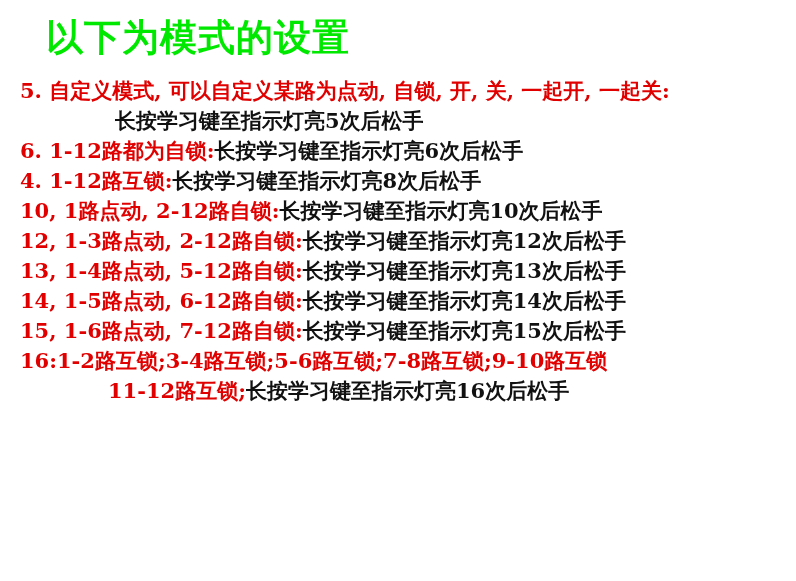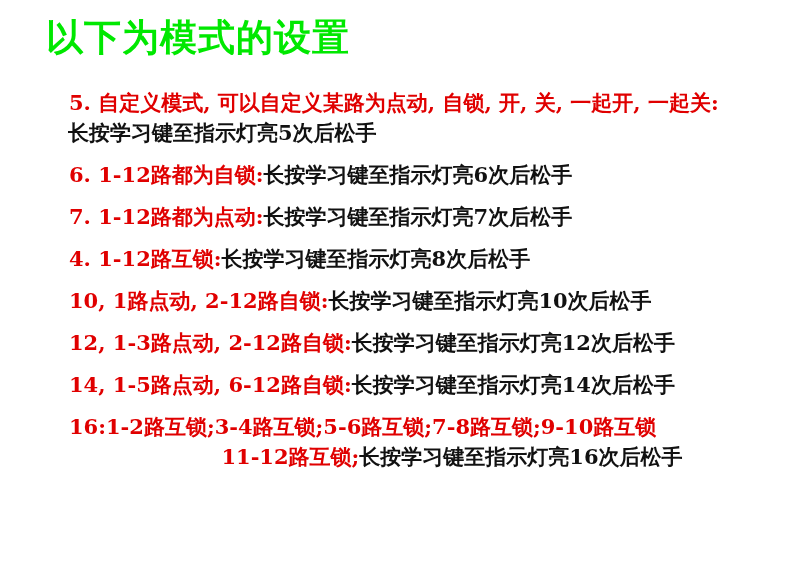--- a/index.html
+++ b/index.html
@@ -49,53 +49,56 @@
   .item .lead {
     color: #e00000;
   }
   .item .tail {
     color: #111111;
   }
   .line {
     display: block;
     white-space: nowrap;
   }
-  .line.indent-1 { padding-left: 68px; }
-  .line.indent-2 { padding-left: 108px; text-align: center; }
-  .line.base { padding-left: 69px; margin-top: 12px; }
+  .line.indent-1 { padding-left: 68px; margin-left: 47px; }
+  .line.indent-2 { padding-left: 108px; }
+  .line.base { padding-left: 20px; }
 </style>
 </head>
 <body>
 
 <div id="slide">
 
   <div id="title">以下为模式的设置</div>
 
   <div id="list">
       <div class="item">
         <div class="line base"><span class="lead">5. 自定义模式, 可以自定义某路为点动, 自锁, 开, 关, 一起开, 一起关:</span></div>
         <div class="line indent-1"><span class="tail">长按学习键至指示灯亮5次后松手</span></div>
       </div>
       <div class="item">
         <div class="line base"><span class="lead">6. 1-12路都为自锁:</span><span class="tail">长按学习键至指示灯亮6次后松手</span></div>
       </div>
       <div class="item">
-        <div class="line base"><span class="lead">7. 1-12路都为点动:</span><span class="tail">长按学习键至指示灯亮7次后松手</span></div>
-      </div>
-      <div class="item">
         <div class="line base"><span class="lead">4. 1-12路互锁:</span><span class="tail">长按学习键至指示灯亮8次后松手</span></div>
       </div>
       <div class="item">
         <div class="line base"><span class="lead">10, 1路点动, 2-12路自锁:</span><span class="tail">长按学习键至指示灯亮10次后松手</span></div>
       </div>
       <div class="item">
         <div class="line base"><span class="lead">12, 1-3路点动, 2-12路自锁:</span><span class="tail">长按学习键至指示灯亮12次后松手</span></div>
       </div>
       <div class="item">
+        <div class="line base"><span class="lead">13, 1-4路点动, 5-12路自锁:</span><span class="tail">长按学习键至指示灯亮13次后松手</span></div>
+      </div>
+      <div class="item">
         <div class="line base"><span class="lead">14, 1-5路点动, 6-12路自锁:</span><span class="tail">长按学习键至指示灯亮14次后松手</span></div>
+      </div>
+      <div class="item">
+        <div class="line base"><span class="lead">15, 1-6路点动, 7-12路自锁:</span><span class="tail">长按学习键至指示灯亮15次后松手</span></div>
       </div>
       <div class="item">
         <div class="line base"><span class="lead">16:1-2路互锁;3-4路互锁;5-6路互锁;7-8路互锁;9-10路互锁</span></div>
         <div class="line indent-2"><span class="lead">11-12路互锁;</span><span class="tail">长按学习键至指示灯亮16次后松手</span></div>
       </div>
     </div>
 
 </div>
 
 </body></html>

